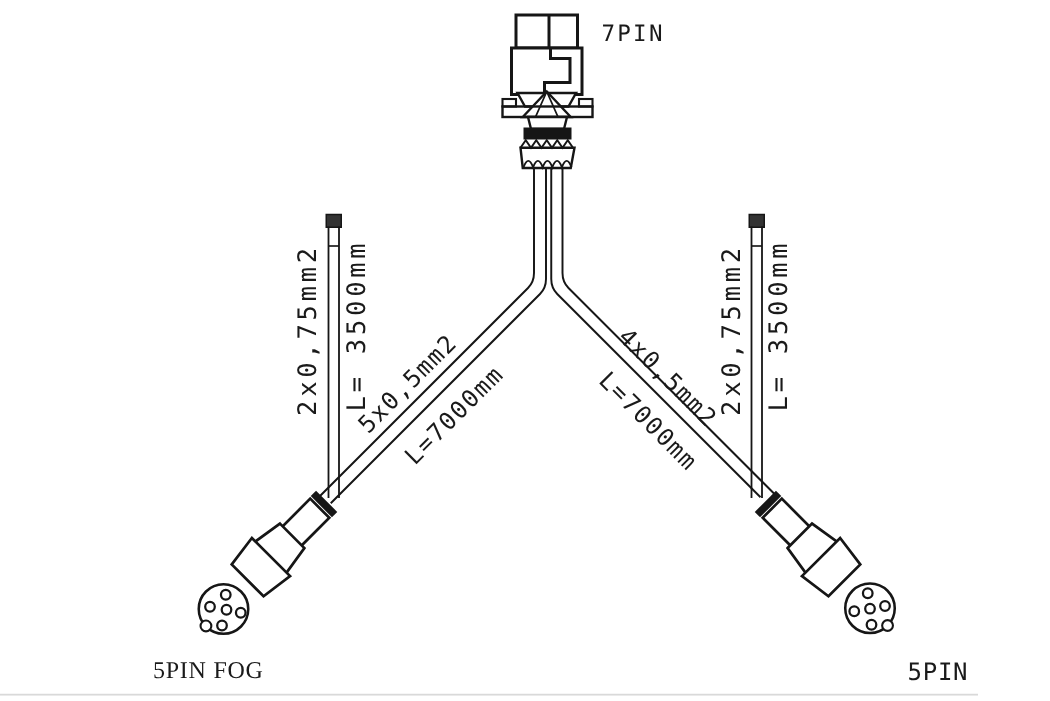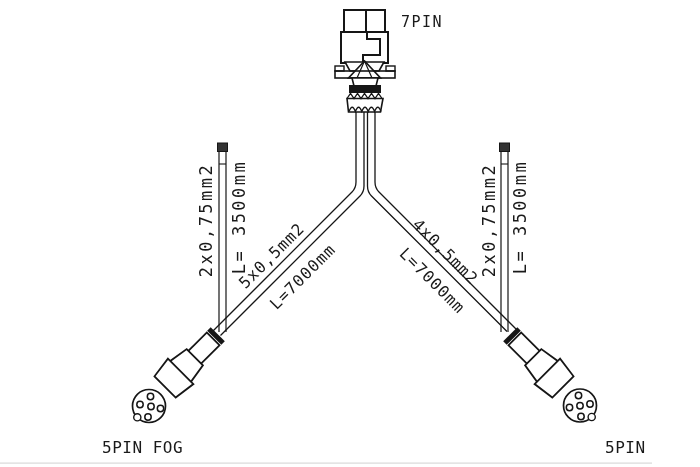--- a/index.html
+++ b/index.html
@@ -102,21 +102,21 @@
         <circle cx="590" cy="404" r="3.2"></circle>
         <circle cx="581" cy="416.5" r="3.2"></circle>
       </g>
     </g>
 
     <rect x="0" y="462.5" width="700" height="1.2" fill="#d9d9d9" stroke="none"></rect>
   </svg>
 
   <div class="lbl cap7" style="left:401px;top:15px;">7PIN</div>
 
-  <div class="lbl" style="left:102px;top:440px;letter-spacing:0.5px;">5PIN FOG</div>
+  <div class="lbl" style="left:102px;top:440px;letter-spacing:0.5px;font-family:Liberation Serif, serif;">5PIN FOG</div>
 
   <div class="lbl" style="left:560px;top:440px;letter-spacing:0.5px;margin-left:45px;">5PIN</div>
 
   <div class="lbl rot vert" style="left:206px;top:220px;--a:-90deg;">2x0,75mm2</div>
   <div class="lbl rot vert" style="left:239px;top:217px;--a:-90deg;">L= 3500mm</div>
 
   <div class="lbl rot vert" style="left:489px;top:220px;--a:-90deg;">2x0,75mm2</div>
   <div class="lbl rot vert" style="left:520px;top:217px;--a:-90deg;">L= 3500mm</div>
 
   <div class="lbl rot" style="left:272px;top:256px;--a:-45deg;">5x0,5mm2</div>

